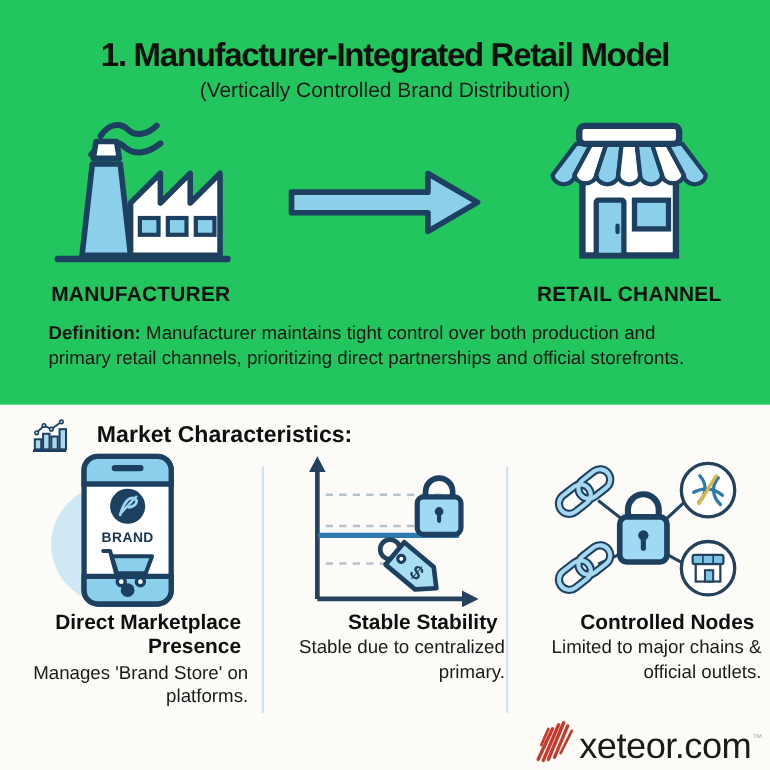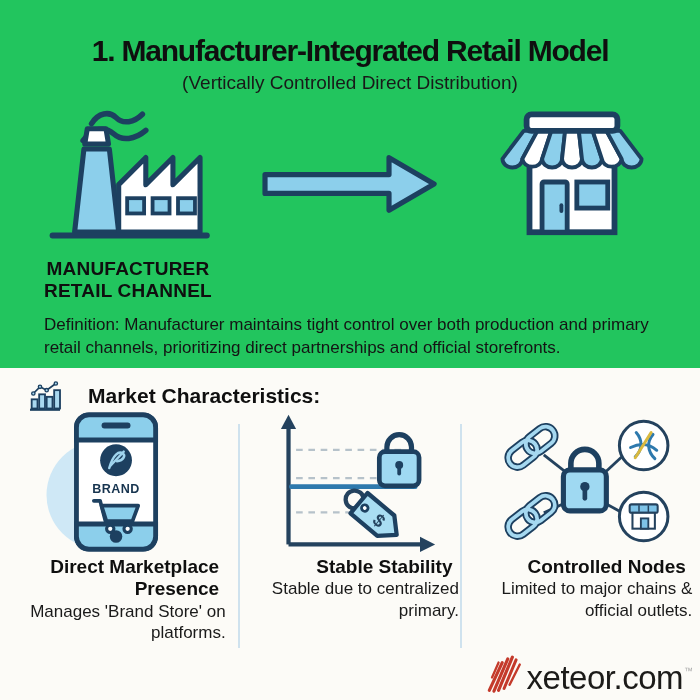--- a/index.html
+++ b/index.html
@@ -6,26 +6,26 @@
   .canvas{position:relative;width:700px;height:700px;overflow:hidden;
           font-family:"Liberation Sans",sans-serif;background:#fcfbf7;}
   
   .top{position:absolute;top:0;left:0;width:700px;height:368px;background:#22c55e;}
   .title{margin:34px 10px 0;text-align:center;font-size:30px;font-weight:700;
          letter-spacing:-1.2px;color:#0f0f0f;}
   .subtitle{margin-top:4px;text-align:center;font-size:19px;color:#191919;}
   .flow{display:flex;align-items:center;margin-top:4px;height:158px;}
   .flow .side{width:256px;display:flex;justify-content:center;}
   .flow .mid{flex:1;display:flex;justify-content:center;align-items:center;}
-  .labels{display:flex;margin-top:2px;flex-direction:column;}
+  .labels{display:flex;margin-top:2px;}
   .labels .side{width:256px;text-align:center;font-size:19px;font-weight:700;
                 color:#0f0f0f;letter-spacing:.2px;}
   .labels .mid{flex:1;}
   .definition{margin:12px 44px 0;font-size:17px;line-height:1.33;color:#141414;}
-  .definition b{font-weight:400;}
+  .definition b{font-weight:700;}
   
   .bottom{position:absolute;top:368px;left:0;width:700px;height:332px;background:#fcfbf7;}
   .char-header{display:flex;align-items:center;gap:26px;margin:13px 0 0 28px;}
   .char-header .heading{font-size:21px;font-weight:700;color:#0f0f0f;}
   .columns{display:flex;margin-top:0;}
   .col{width:233.33px;text-align:right;}
   .icon-box{height:142px;display:flex;align-items:center;justify-content:center;}
   .col-title{font-size:19px;font-weight:700;line-height:1.18;margin:3px auto 0;
              max-width:205px;color:#0f0f0f;}
   .col-desc{font-size:17px;line-height:1.27;margin:0 auto;max-width:218px;color:#1a1a1a;}
@@ -35,21 +35,21 @@
   .brand-text{font-size:33px;color:#1c1b19;letter-spacing:-.5px;line-height:1;margin-left:1px;}
   .tm{font-size:9px;color:#a9a9a9;position:relative;top:-18px;left:1px;}
 </style>
 </head>
 <body>
 
 <div class="canvas">
 
   <div class="top">
     <div class="title">1. Manufacturer-Integrated Retail Model</div>
-    <div class="subtitle">(Vertically Controlled Direct Distribution)</div>
+    <div class="subtitle">(Vertically Controlled Brand Distribution)</div>
 
     <div class="flow">
       <div class="side">
 
         <svg width="178" height="150" viewBox="0 0 210 170">
           <path d="M62,22 c8,-13 21,-15 29,-7 c8,8 21,6 31,-4" fill="none" stroke="#1d4060" stroke-width="6.5" stroke-linecap="round"></path>
           <path d="M52,42 c11,-15 26,-17 36,-8 c10,9 25,7 38,-4" fill="none" stroke="#1d4060" stroke-width="6.5" stroke-linecap="round"></path>
           <polygon points="57,28 79,28 82,46 54,46" fill="#ffffff" stroke="#1d4060" stroke-width="6" stroke-linejoin="round"></polygon>
           <polygon points="53,52 83,52 94,150 42,150" fill="#8ccfeb" stroke="#1d4060" stroke-width="6" stroke-linejoin="round"></polygon>
           <path d="M94,150 V94 L126,62 V94 L158,62 V94 L190,62 V150 Z" fill="#ffffff" stroke="#1d4060" stroke-width="6" stroke-linejoin="round"></path>

